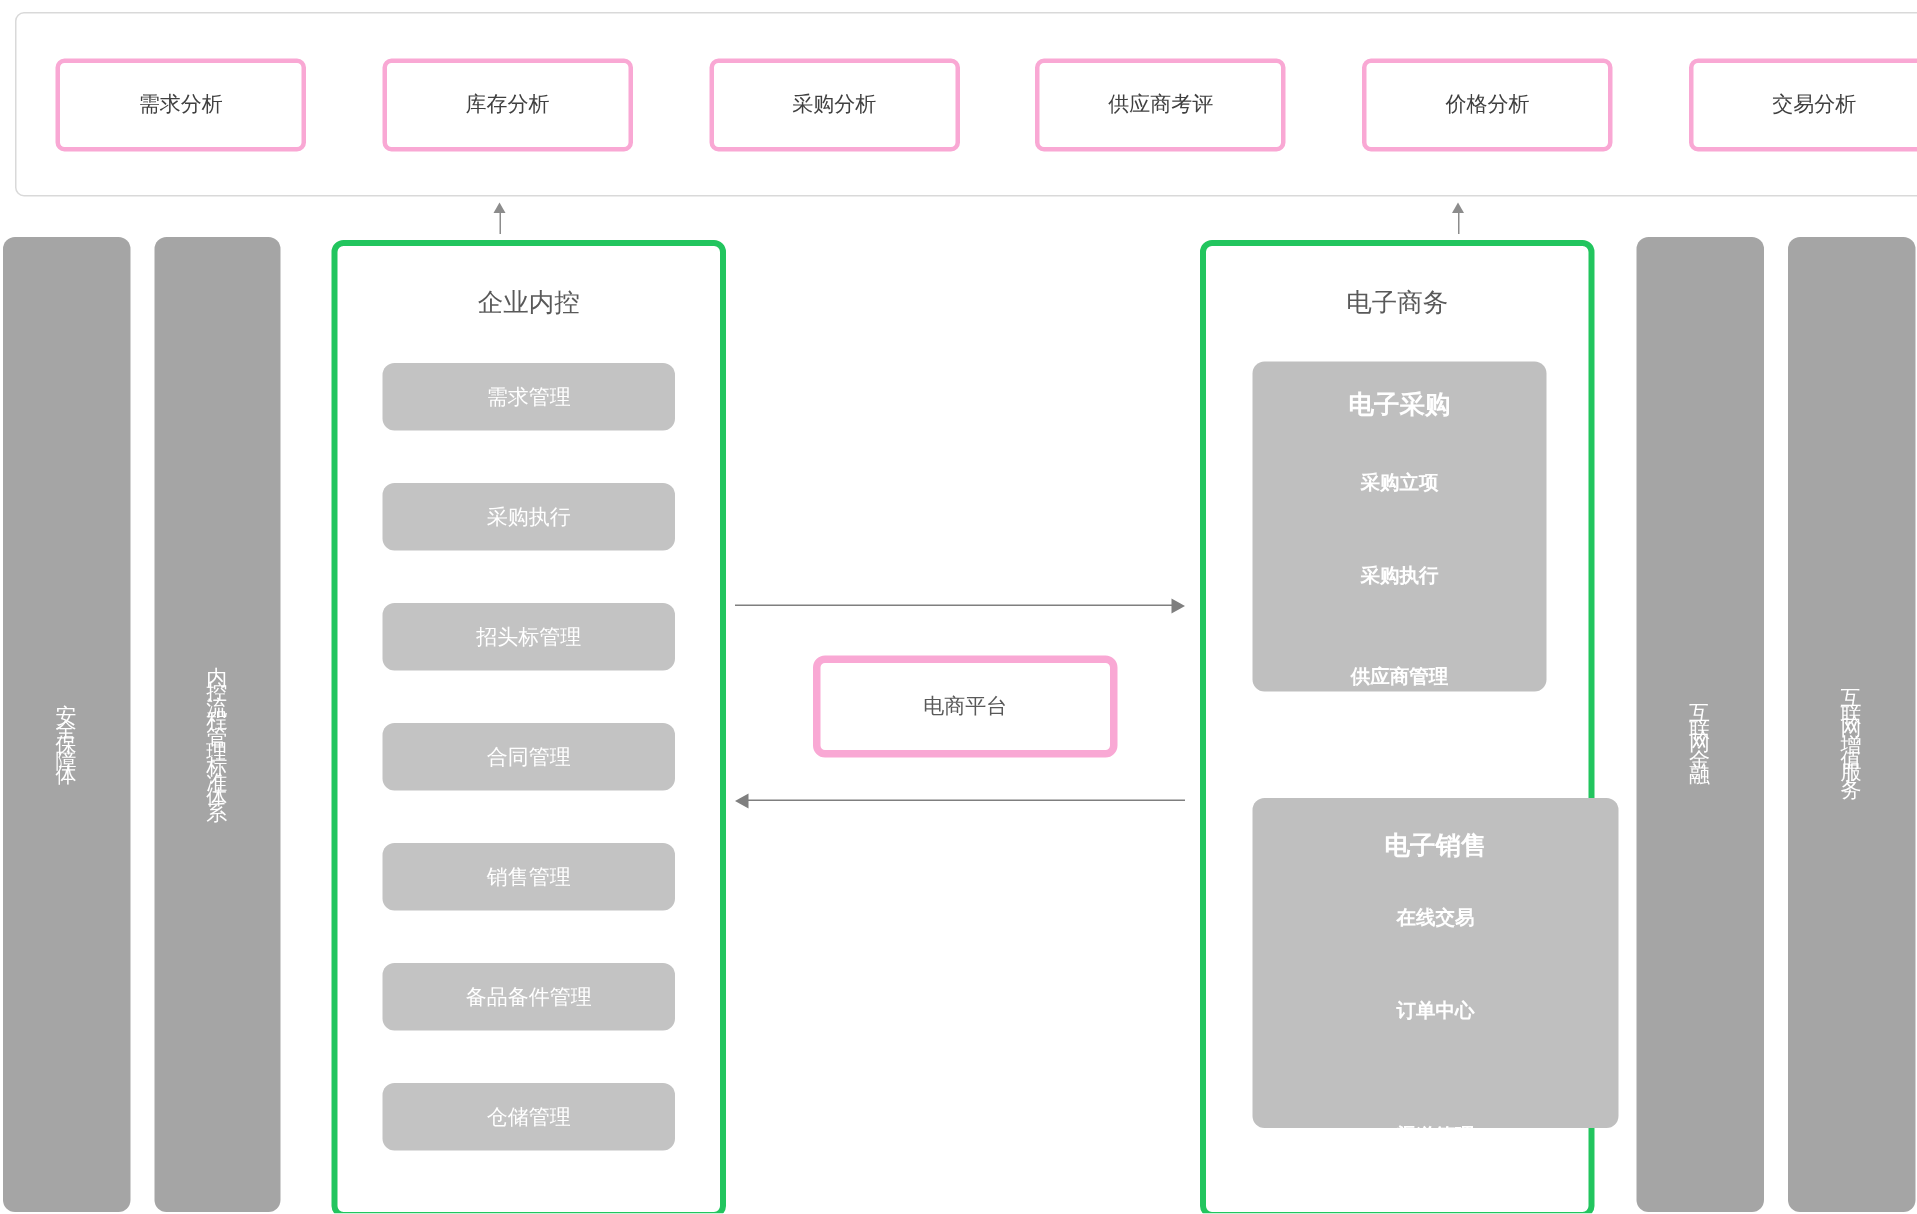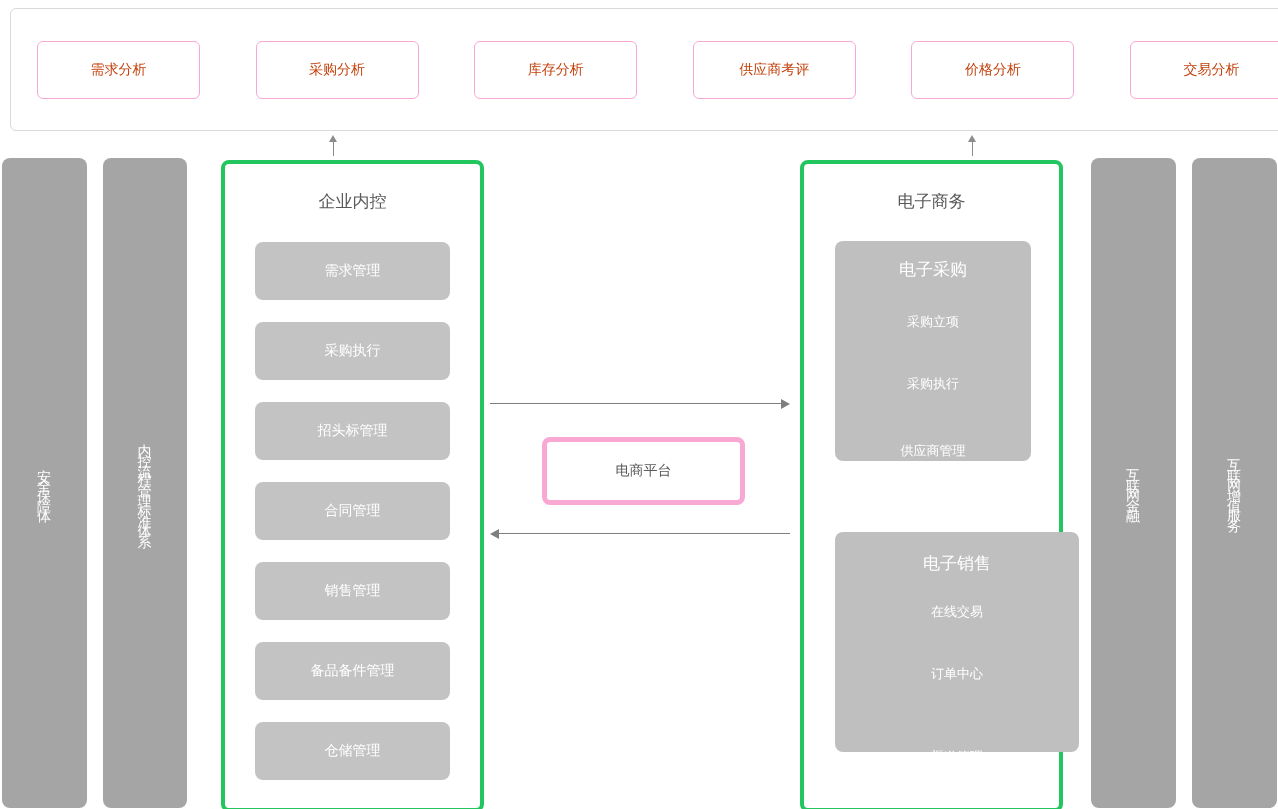--- a/index.html
+++ b/index.html
@@ -20,27 +20,27 @@
     border: 1px solid #d9d9d9;
     border-radius: 6px;
     display: flex;
     align-items: center;
     justify-content: space-between;
     padding: 0 26px;
     box-sizing: content-box;
   }
   .top-box {
     width: 161px; height: 56px;
-    border: 1px solid #f9a8d4;
+    border: 3px solid #f9a8d4;
     border-radius: 6px;
     display: flex;
     align-items: center;
     justify-content: center;
     font-size: 14px;
-    color: #c2410c;
+    color: #404040;
     background: #ffffff;
   }
 
   
   .up-arrow {
     position: absolute;
     width: 10px; height: 21px;
     display: flex;
     flex-direction: column;
     align-items: center;
@@ -91,37 +91,38 @@
     width: 100%;
     text-align: center;
     font-size: 17px;
     color: #595959;
   }
 
   
   .ic-item {
     position: absolute;
     left: 30px;
-    width: 195px; height: 58px;
+    width: 195px; height: 45px;
     background: #c3c3c3;
     border-radius: 8px;
     display: flex;
     align-items: center;
     justify-content: center;
     color: #ffffff;
     font-size: 14px;
   }
 
   
   .ec-group {
     position: absolute;
     left: 31px;
     width: 196px; height: 220px;
     background: #bfbfbf;
     border-radius: 8px;
+    font-weight: bold;
   }
   .ec-group-title {
     position: absolute;
     left: 0; top: 17px;
     width: 100%;
     text-align: center;
     font-size: 17px;
     color: #ffffff;
   }
   .ec-item {
@@ -174,22 +175,22 @@
     border-right: 9px solid #7f7f7f;
   }
 </style>
 </head>
 <body>
 
 <div class="stage">
 
   <div class="top-panel">
     <div class="top-box">需求分析</div>
+    <div class="top-box">库存分析</div>
     <div class="top-box">采购分析</div>
-    <div class="top-box">库存分析</div>
     <div class="top-box">供应商考评</div>
     <div class="top-box">价格分析</div>
     <div class="top-box">交易分析</div>
   </div>
 
   <div class="up-arrow" style="left:328px; top:135px;">
     <div class="head"></div>
     <div class="shaft"></div>
   </div>
   <div class="up-arrow" style="left:967px; top:135px;">

